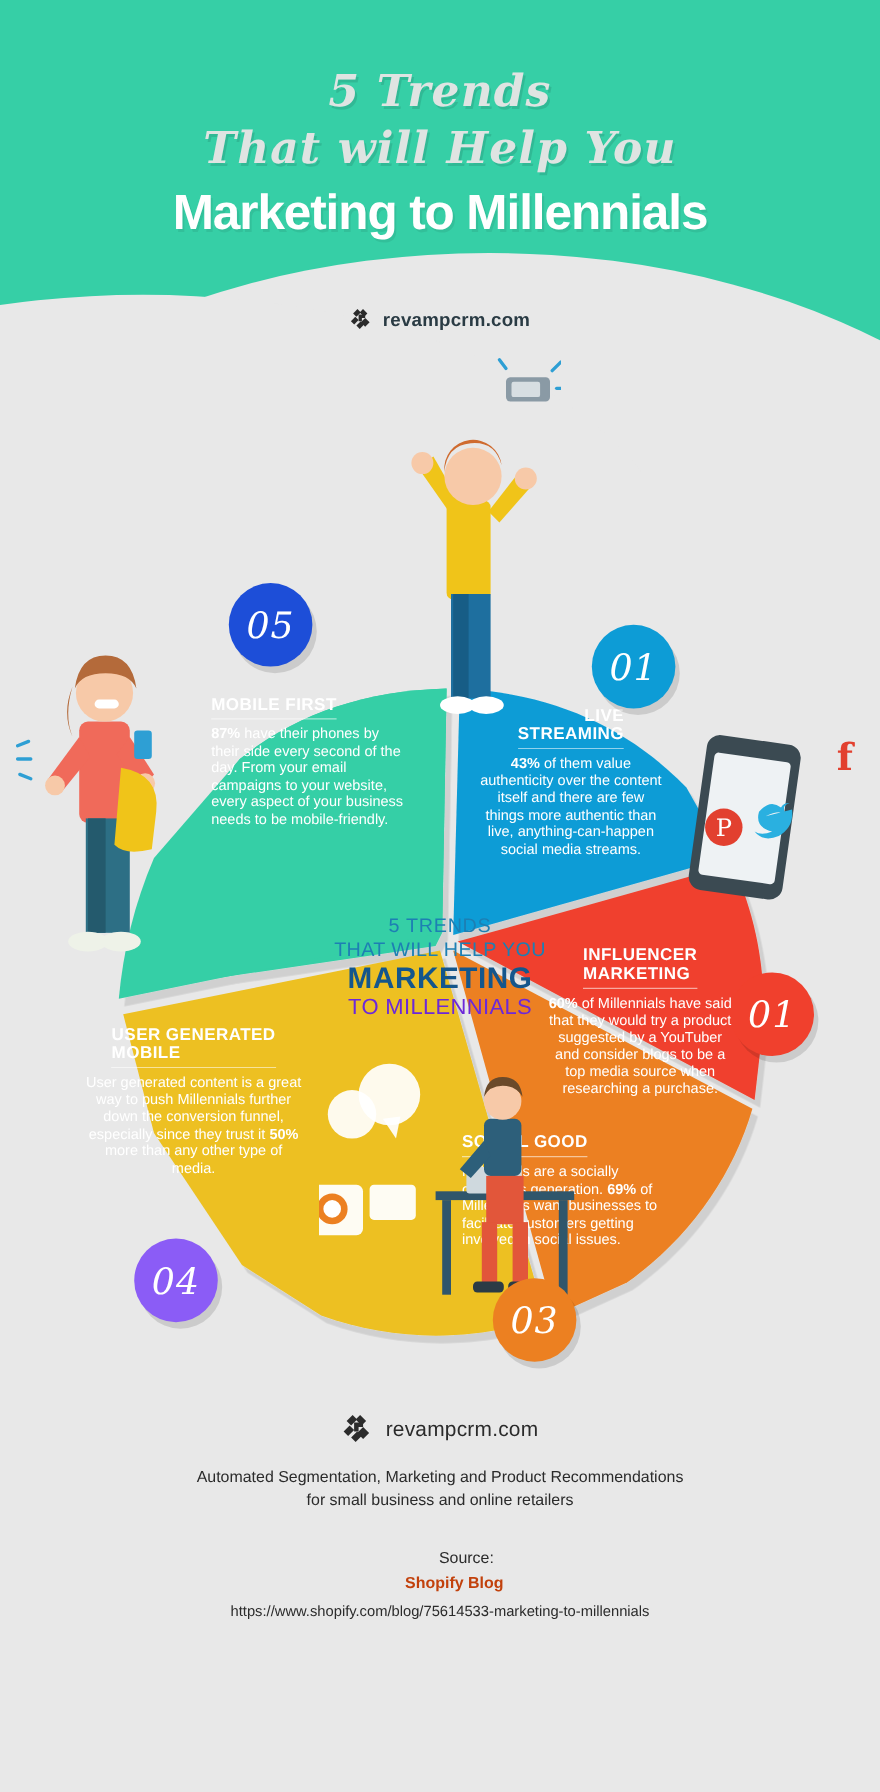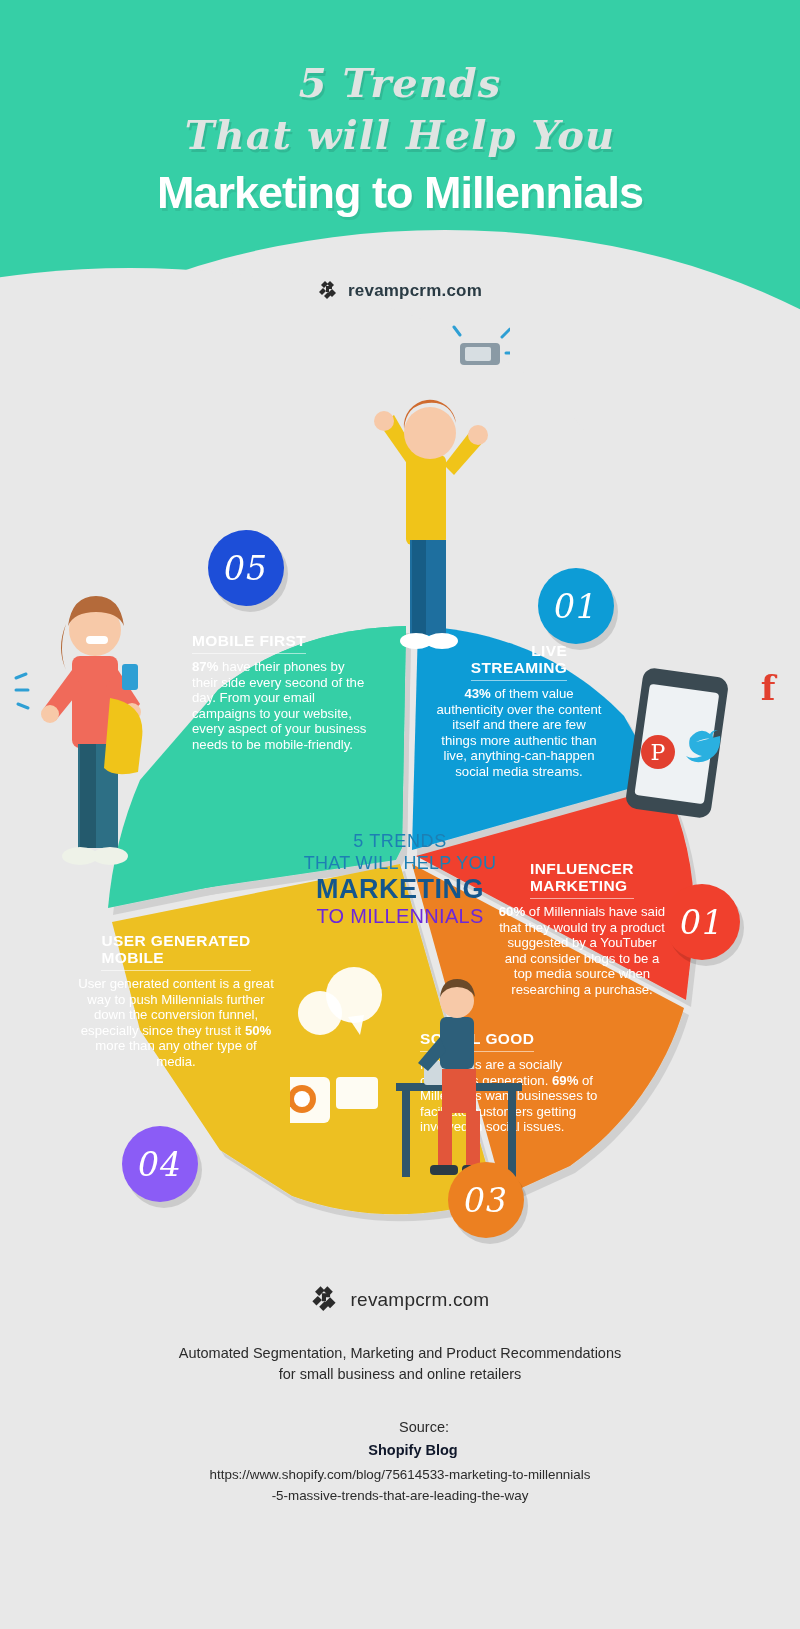--- a/index.html
+++ b/index.html
@@ -97,23 +97,23 @@
   }
   #center .c1 { font-size:18px; letter-spacing:.6px; line-height:22px; color:#1d7fb3;}
   #center .c2 { font-size:18px; letter-spacing:.3px; line-height:22px; color:#1d7fb3;}
   #center .c3 { font-size:27px; font-weight:bold; letter-spacing:.5px; line-height:30px; color:#14568c;}
   #center .c4 { font-size:20px; letter-spacing:.3px; line-height:24px; color:#6d28d9;}
 
   
   #footer { position:absolute; left:0; top:1285px; width:800px; text-align:center; color:#3a3a3a; }
   #brand-bottom { display:flex; align-items:center; justify-content:center; gap:10px; }
   #brand-bottom .btxt { font-size:19px; color:#2b2b2b; letter-spacing:.2px;}
-  .f-tag { font-size:14.5px; line-height:21px; margin-top:28px; color:#2b2b2b;}
+  .f-tag { font-size:14.5px; line-height:21px; margin-top:18px; color:#2b2b2b;}
   .f-src-label { font-size:14.5px; margin-top:34px; color:#2b2b2b;padding-left:48px;}
-  .f-src-name { font-size:14.5px; font-weight:bold; margin-top:7px; color:#0f172a;padding-left:26px;}
+  .f-src-name { font-size:14.5px; font-weight:bold; margin-top:7px; color:#c2410c;padding-left:26px;}
   .f-url { font-size:13.4px; line-height:21px; margin-top:6px; color:#2b2b2b;}
 
   
   .illus { position:absolute; z-index:8; }
 </style>
 </head>
 <body>
 
 <div id="header">
   <div class="curve"></div>
@@ -313,15 +313,14 @@
     <span class="btxt">revampcrm.com</span>
   </div>
   <div class="f-tag">
     <div>Automated Segmentation, Marketing and Product Recommendations</div>
     <div>for small business and online retailers</div>
   </div>
   <div class="f-src-label">Source:</div>
   <div class="f-src-name">Shopify Blog</div>
   <div class="f-url">
     <div>https://www.shopify.com/blog/75614533-marketing-to-millennials</div>
-    <div>-5-massive-trends-that-are-leading-the-way</div>
   </div>
 </div>
 
 </body></html>

